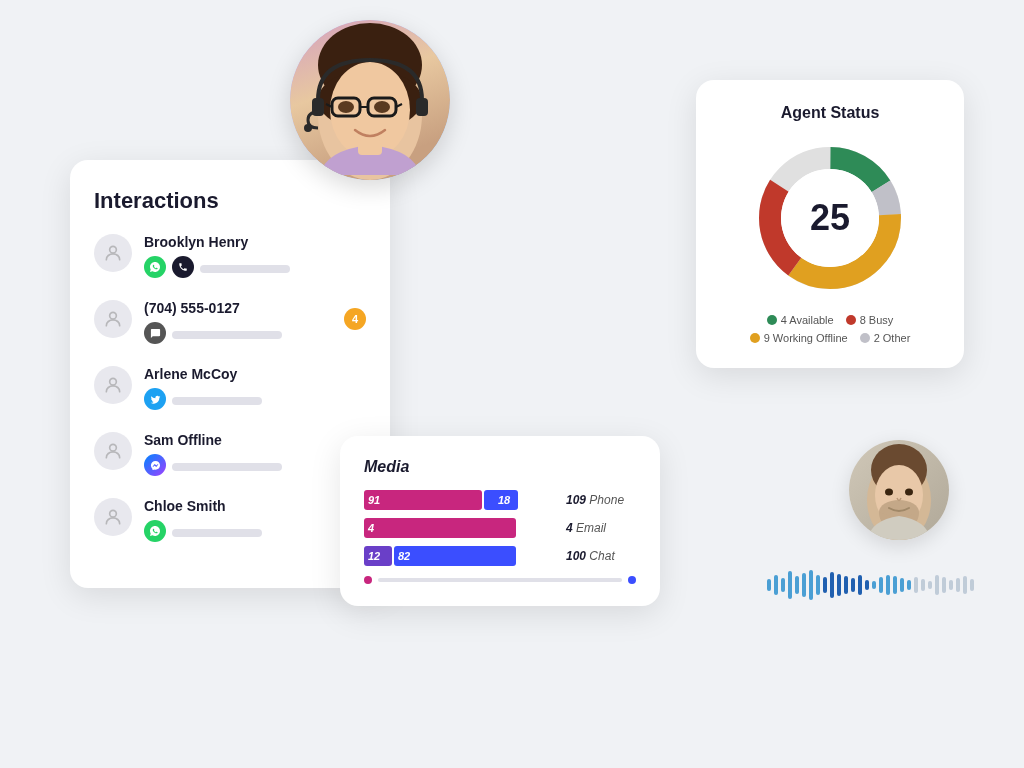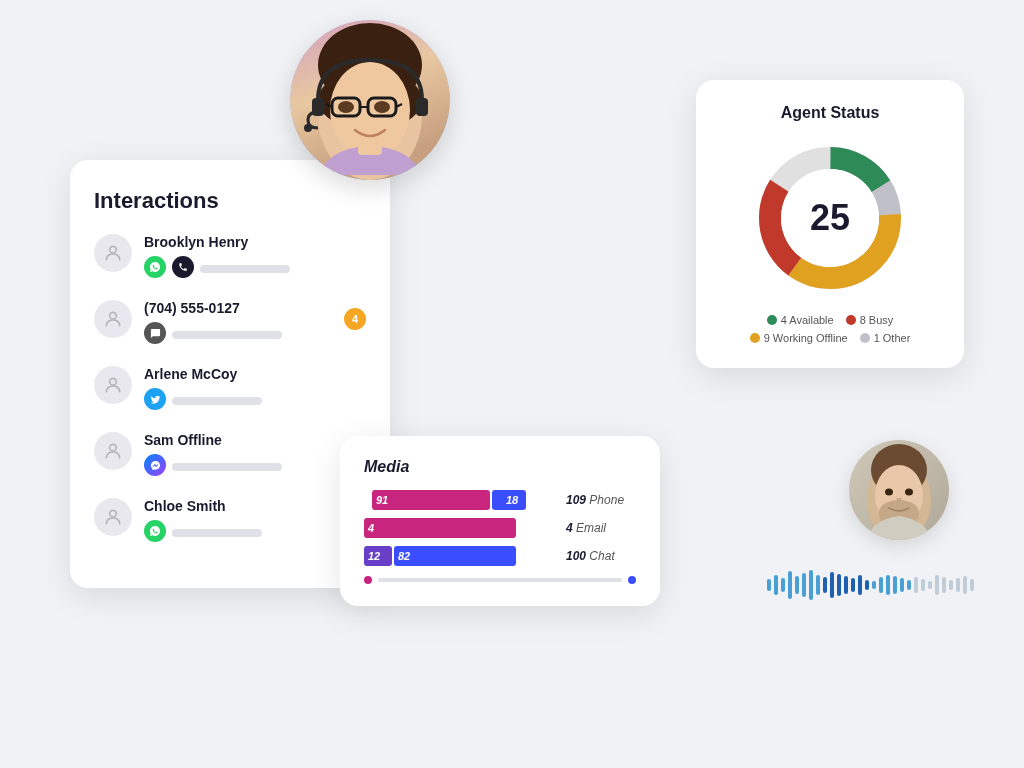--- a/index.html
+++ b/index.html
@@ -476,31 +476,31 @@
       <div class="legend-item">
         <div class="legend-dot" style="background:#c0392b"></div>
         <span>8 Busy</span>
       </div>
       <div class="legend-item">
         <div class="legend-dot" style="background:#e0a020"></div>
         <span>9 Working Offline</span>
       </div>
       <div class="legend-item">
         <div class="legend-dot" style="background:#c0c0c8"></div>
-        <span>1 Other</span>
+        <span>2 Other</span>
       </div>
     </div>
   </div>
 
   <div class="media-card">
     <div class="media-title">Media</div>
 
     <div class="media-row">
       <div class="bar-wrap">
-        <div class="bar-segment bar-magenta" style="width:118px;margin-left:8px;">91</div>
+        <div class="bar-segment bar-magenta" style="width:118px;">91</div>
         <div class="bar-segment bar-blue" style="width:34px;padding-left:14px;">18</div>
       </div>
       <div class="media-label">
         <span>109</span> Phone
       </div>
     </div>
 
     <div class="media-row">
       <div class="bar-wrap">
         <div class="bar-segment bar-magenta" style="width:152px;">4</div>

